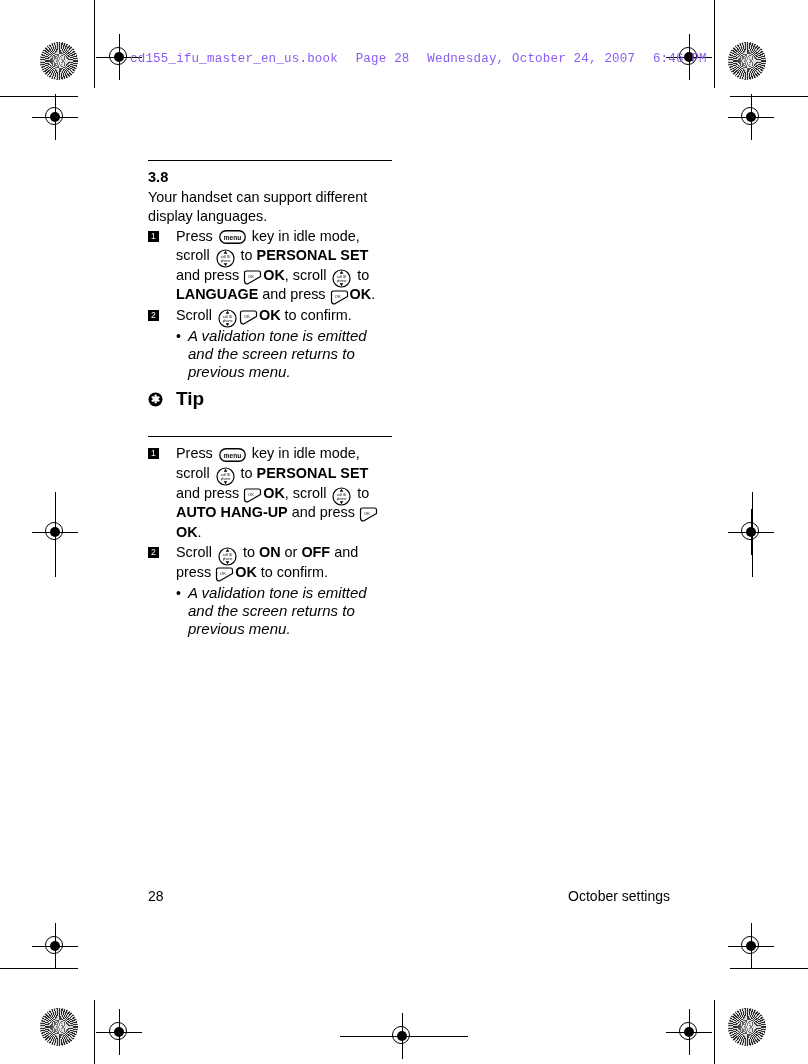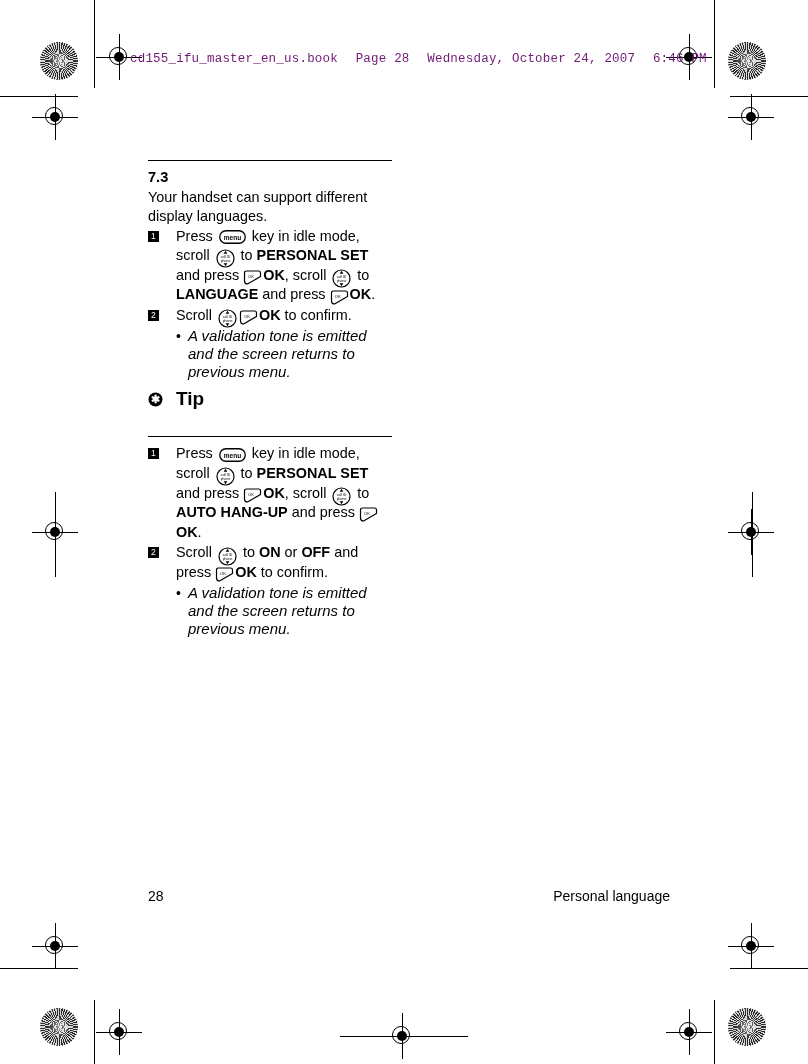--- a/index.html
+++ b/index.html
@@ -73,21 +73,21 @@
   
   .book-header {
     position: absolute;
     left: 130px;
     top: 52px;
     width: 570px;
     font-family: "Liberation Mono", monospace;
     font-size: 12.5px;
     letter-spacing: 0.2px;
     white-space: nowrap;
-    color: #701a75;
+    color: #8b5cf6;
   }
   .book-header span { margin-right: 10px; }
 
   
   .content {
     position: absolute;
     left: 148px;
     top: 160px;
     width: 244px;
     font-size: 14.4px;
@@ -299,21 +299,21 @@
   <span>Page 28</span>
   <span>Wednesday, October 24, 2007</span>
   <span>6:46 PM</span>
 </div>
 
 <div class="content">
   <div id="sections-root">
       <div>
         <hr class="rule">
         <div class="sec-head">
-          <div class="sec-num">7.3</div>
+          <div class="sec-num">3.8</div>
         </div>
         <div class="para">Your handset can support different display languages.</div>
         <div class="step">
           <div class="step-num">1</div>
           <div class="step-body"><span>Press </span><span class="key key-menu"><svg viewBox="0 0 54 28" width="27" height="14">
                 <rect x="1.5" y="1.5" width="51" height="25" rx="12.5" ry="12.5" fill="none" stroke="#000" stroke-width="2.6"></rect>
                 <text x="27" y="19.5" font-family="Liberation Sans, sans-serif" font-size="13" font-weight="bold" text-anchor="middle" fill="#000">menu</text>
               </svg></span><span> key in idle mode, scroll </span><span class="key key-scroll"><svg viewBox="0 0 38 38" width="19" height="19">
                 <circle cx="19" cy="19" r="17" fill="none" stroke="#000" stroke-width="2.4"></circle>
                 <polygon points="19,3.5 22.6,9.6 15.4,9.6" fill="#000"></polygon>
@@ -405,14 +405,14 @@
         <div class="note">
           <div class="note-dot">•</div>
           <div class="note-text">A validation tone is emitted and the screen returns to previous menu.</div>
         </div>
       </div>
     </div>
 </div>
 
 <div class="footer">
   <div>28</div>
-  <div>Personal language</div>
+  <div>October settings</div>
 </div>
 
 </body></html>

